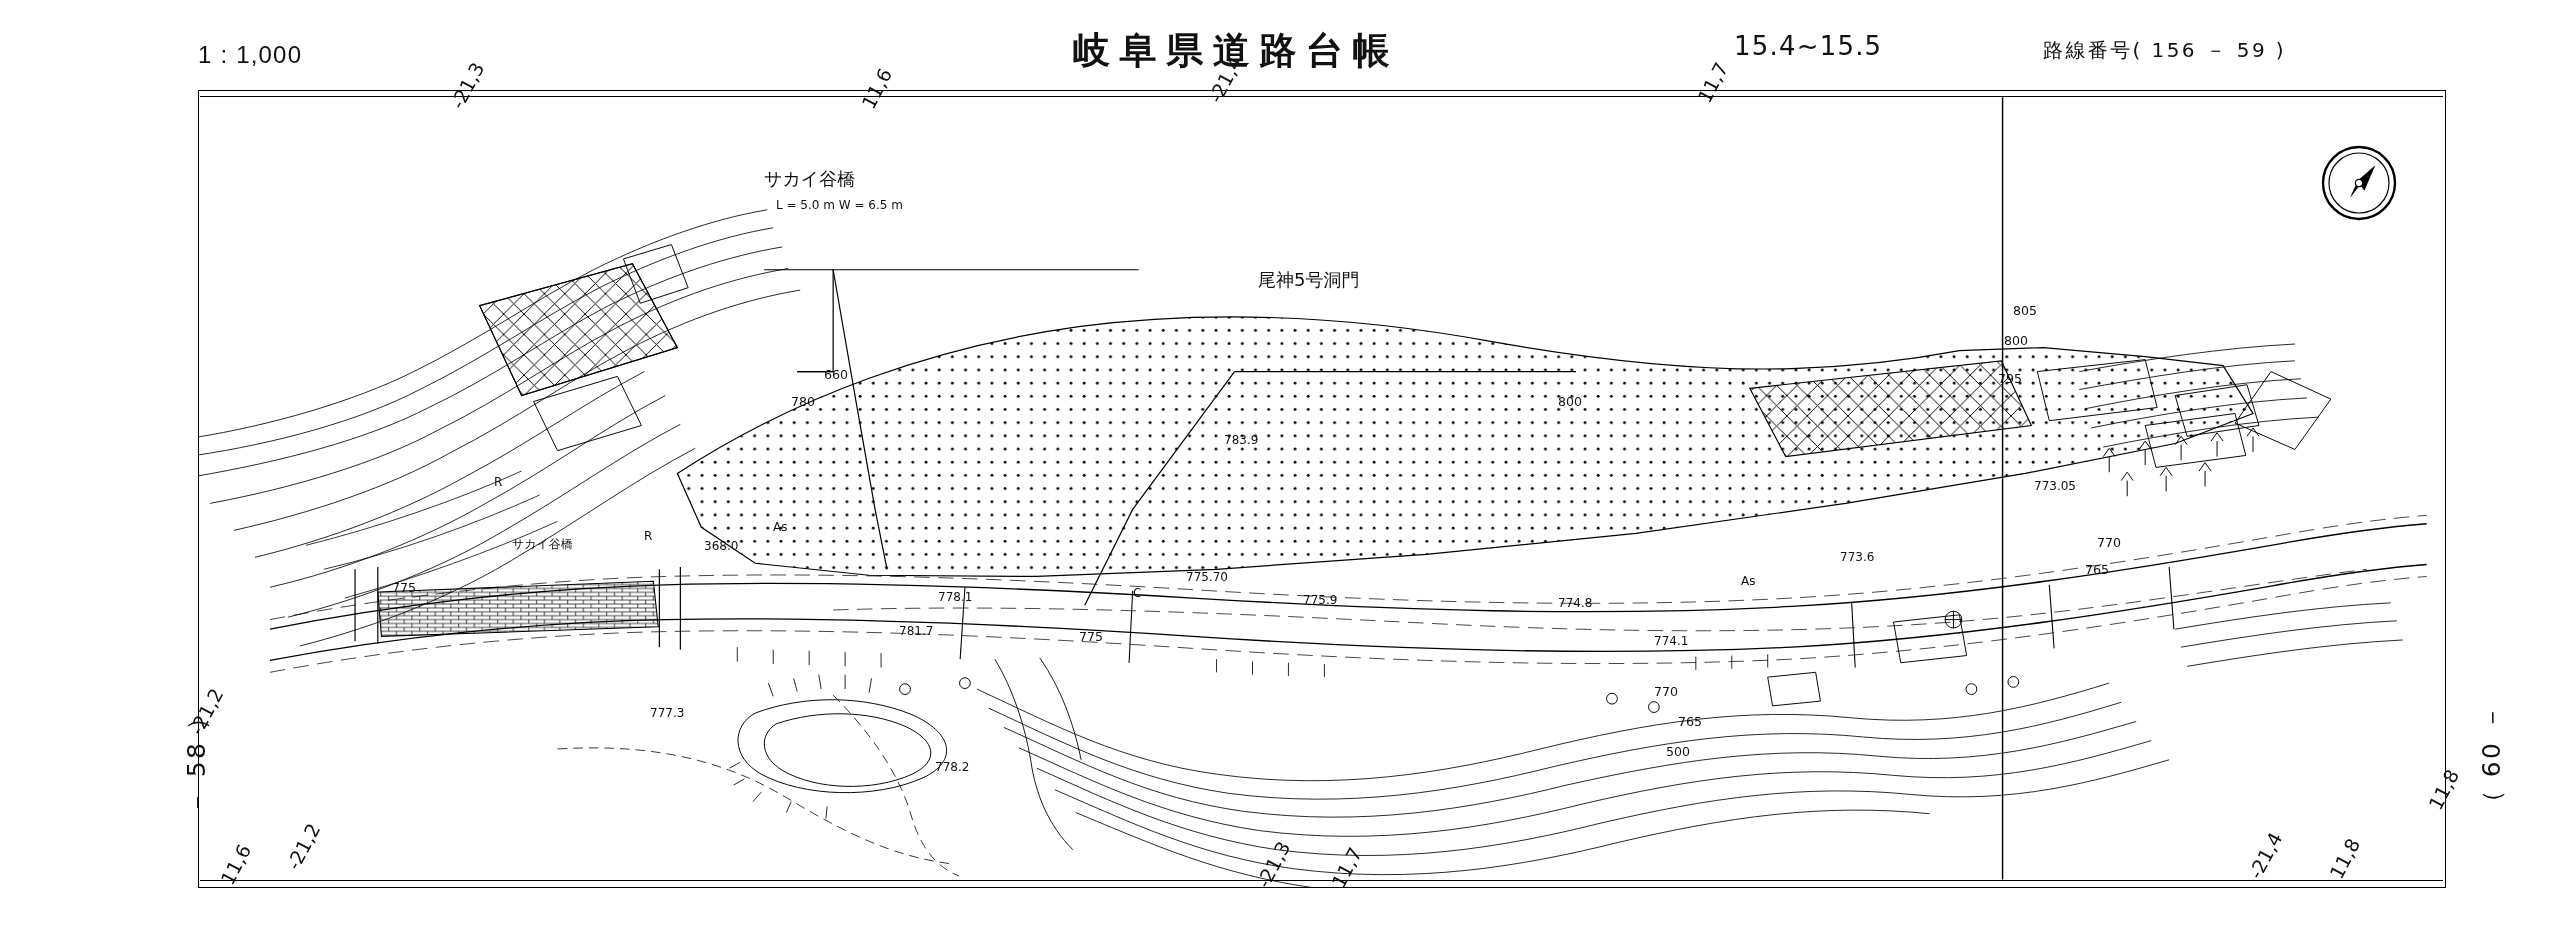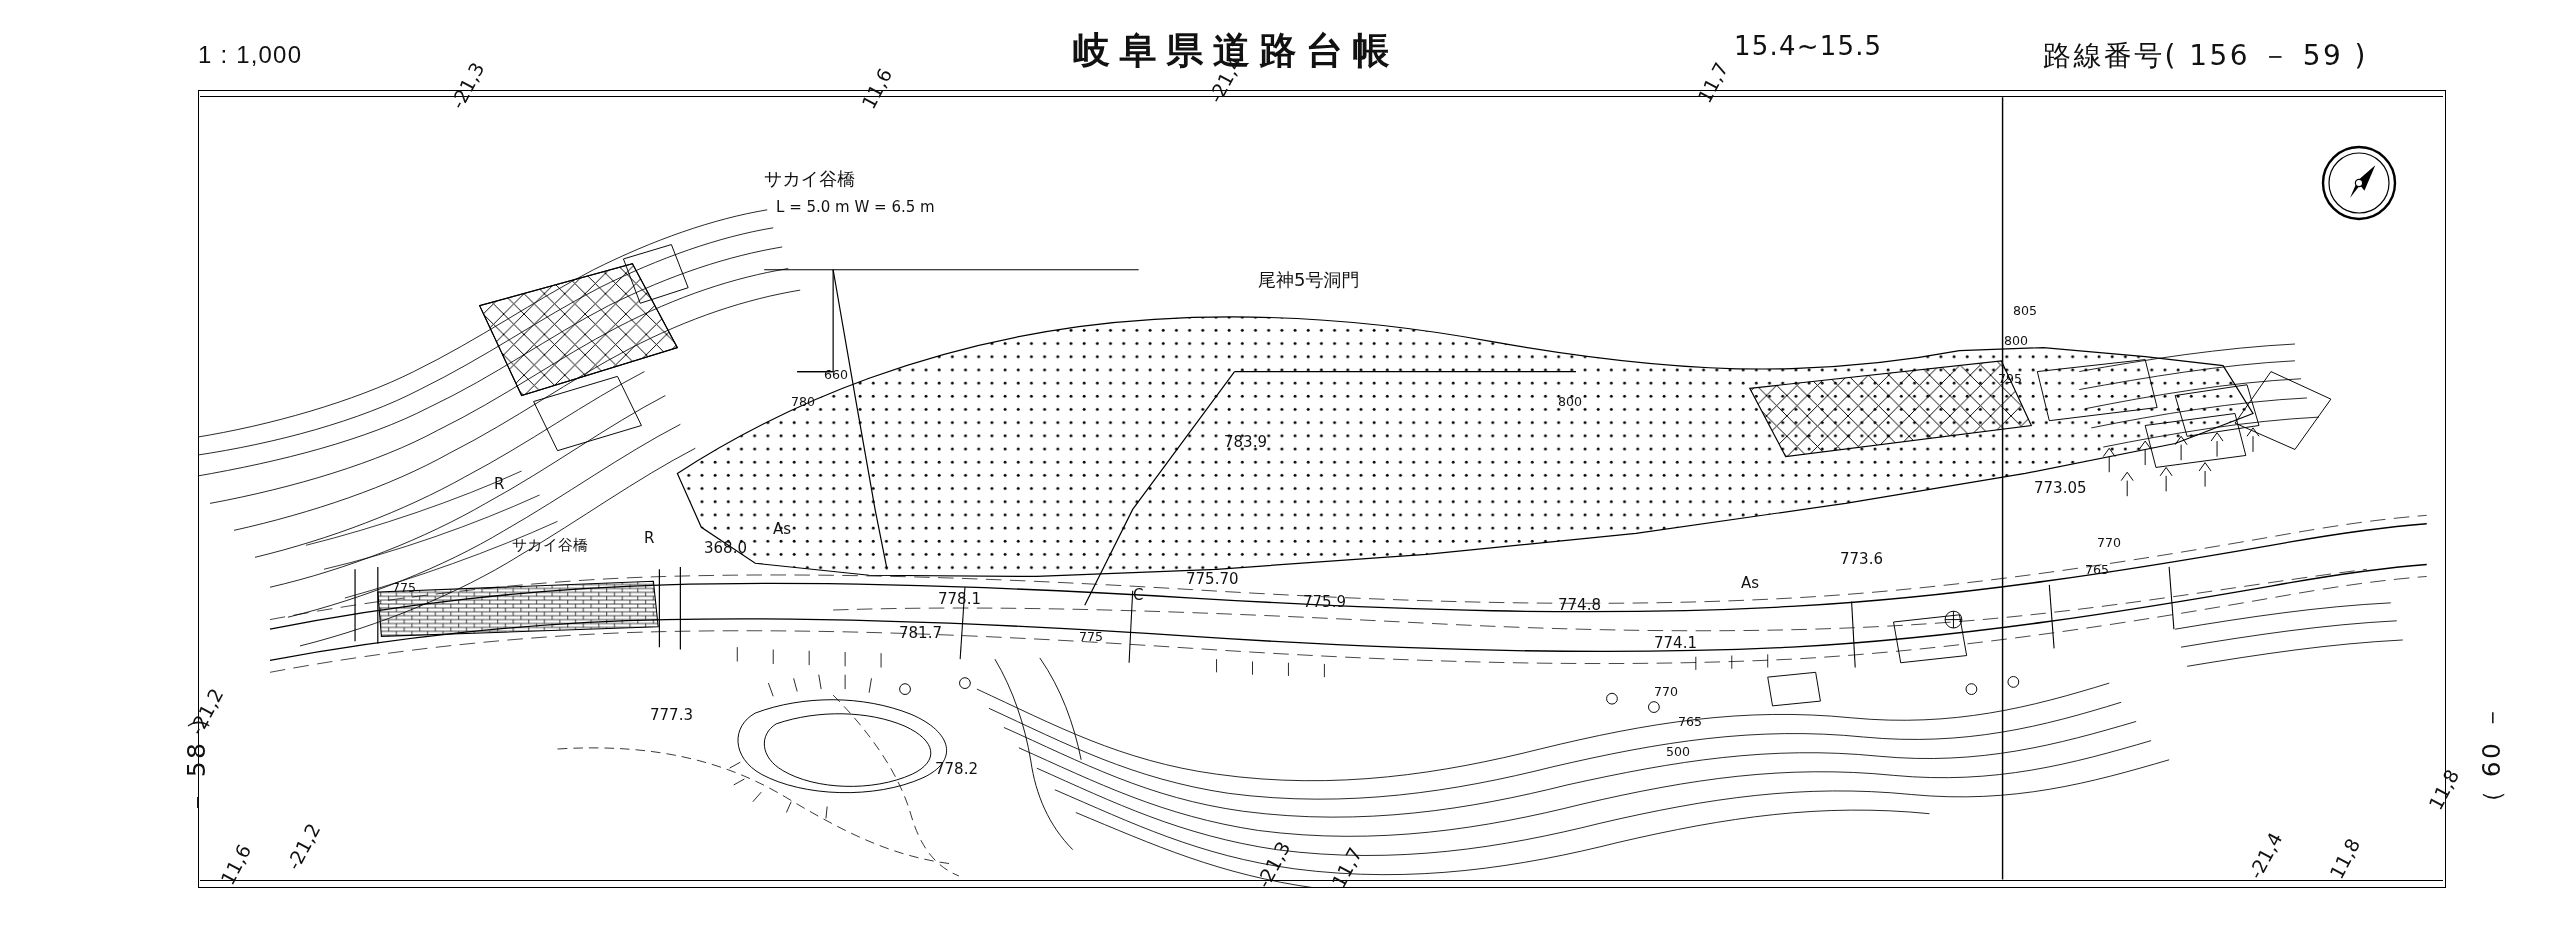--- a/index.html
+++ b/index.html
@@ -47,21 +47,21 @@
     top: 31px;
     font-size: 26px;
     letter-spacing: 1.2px;
     white-space: nowrap;
     font-family: "DejaVu Sans", sans-serif;
   }
   .route-number {
     position: absolute;
     left: 2043px;
     top: 37px;
-    font-size: 28px;
+    font-size: 20px;
     letter-spacing: 2.4px;
     white-space: nowrap;
     font-family: "DejaVu Sans", sans-serif;
   }
   
   .frame-outer {
     position: absolute;
     left: 198px;
     top: 90px;
     width: 2248px;
@@ -115,21 +115,21 @@
     white-space: nowrap;
     font-family: "DejaVu Sans", sans-serif;
   }
   
   .annot {
     position: absolute;
     font-size: 18px;
     white-space: nowrap;
     font-family: "DejaVu Sans", sans-serif;
   }
-  .annot.small { font-size: 15px; }
+  .annot.small { font-size: 12px; }
   .annot.tiny { font-size: 12.6px; }
   .annot.jp { font-family: "DejaVu Sans", sans-serif; }
   
   .compass {
     position: absolute;
     left: 2320px;
     top: 144px;
     width: 78px;
     height: 78px;
   }

